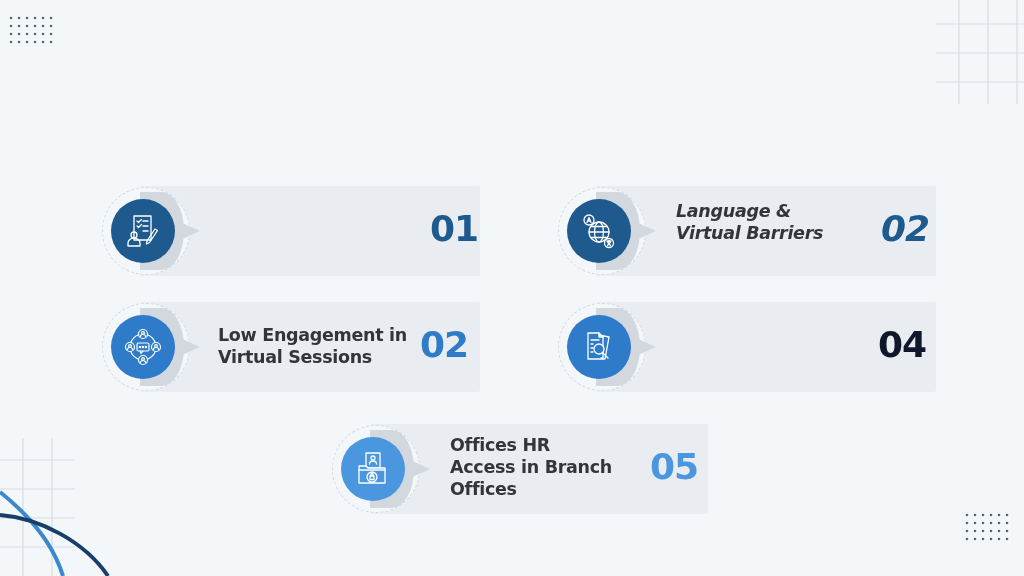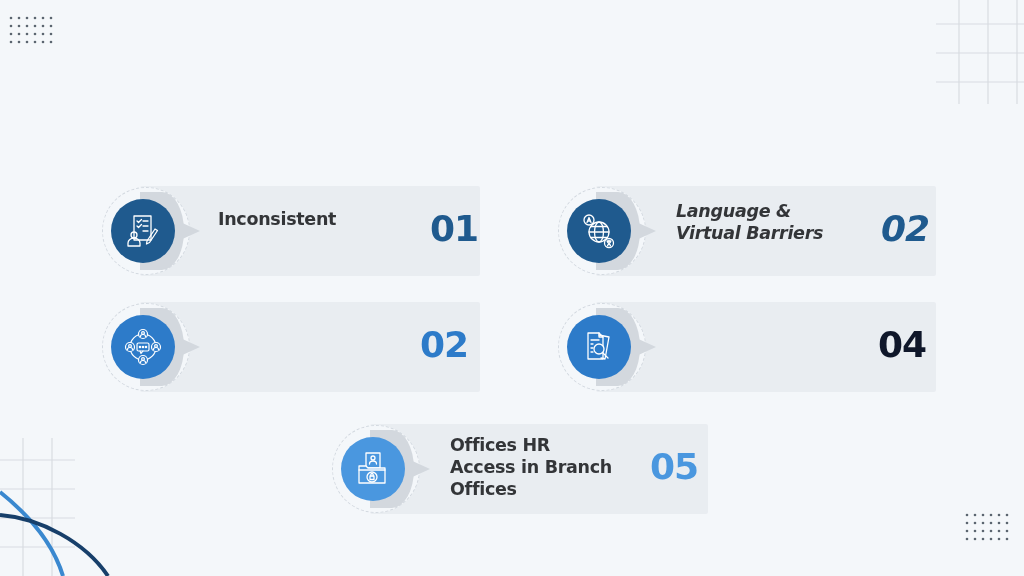--- a/index.html
+++ b/index.html
@@ -190,21 +190,20 @@
           <line x1="20" y1="10" x2="25" y2="10"></line>
         <path d="M14 15 l1.5 1.5 l3 -3"></path>
           <line x1="20" y1="15" x2="25" y2="15"></line>
         <line x1="20" y1="20" x2="25" y2="20"></line>
         <circle cx="11" cy="24" r="3"></circle>
         <path d="M5 35 v-3 a6 5 0 0 1 12 0 v3 z"></path>
         <path d="M24 30 l8 -12 l2.5 1.5 l-8 12 l-3 1.5 z"></path>
       </svg>
     </div>
     <div class="label" style="left:118px; top:22px;">
-      <div>Inconsistent</div>
     </div>
     <div class="num" style="left:330px; top:22px; color:#1f5a8e;">01</div>
   </div>
 
   <div class="card" style="left:556px; top:186px; width:380px;font-style:italic;">
     <div class="panel" style="left:40px; right:0;"></div>
     <div class="halo" style="left:2px; top:1px;"></div>
     <div class="half-shadow" style="left:40px; top:6px; width:44px; height:78px;"></div>
     <div class="pointer" style="left:78px; top:35px;"></div>
     <div class="circle" style="left:11px; top:13px; background:#1f5a8e;">
@@ -247,20 +246,24 @@
         <circle cx="33" cy="20" r="4.5" fill="#2d7bc9"></circle>
           <circle cx="33" cy="19" r="1.4"></circle>
           <path d="M30.5 22.5 a2.5 2 0 0 1 5 0"></path>
         <rect x="14" y="16" width="12" height="8" rx="1.5" fill="#2d7bc9"></rect>
         <path d="M17 24 l1 2.5 l2 -2.5"></path>
         <circle cx="17" cy="20" r="0.7" fill="#fff"></circle>
           <circle cx="20" cy="20" r="0.7" fill="#fff"></circle>
           <circle cx="23" cy="20" r="0.7" fill="#fff"></circle>
       </svg>
     </div>
+    <div class="label" style="left:118px; top:22px;">
+      <div>Low Engagement in</div>
+      <div>Virtual Sessions</div>
+    </div>
     <div class="num" style="left:320px; top:22px; color:#2d7bc9;">02</div>
   </div>
 
   <div class="card" style="left:556px; top:302px; width:380px;">
     <div class="panel" style="left:40px; right:0;"></div>
     <div class="halo" style="left:2px; top:1px;"></div>
     <div class="half-shadow" style="left:40px; top:6px; width:44px; height:78px;"></div>
     <div class="pointer" style="left:78px; top:35px;"></div>
     <div class="circle" style="left:11px; top:13px; background:#2d7bc9;">
       <svg viewBox="0 0 40 40" fill="none" stroke="#fff" stroke-width="1.3" stroke-linecap="round" stroke-linejoin="round">

